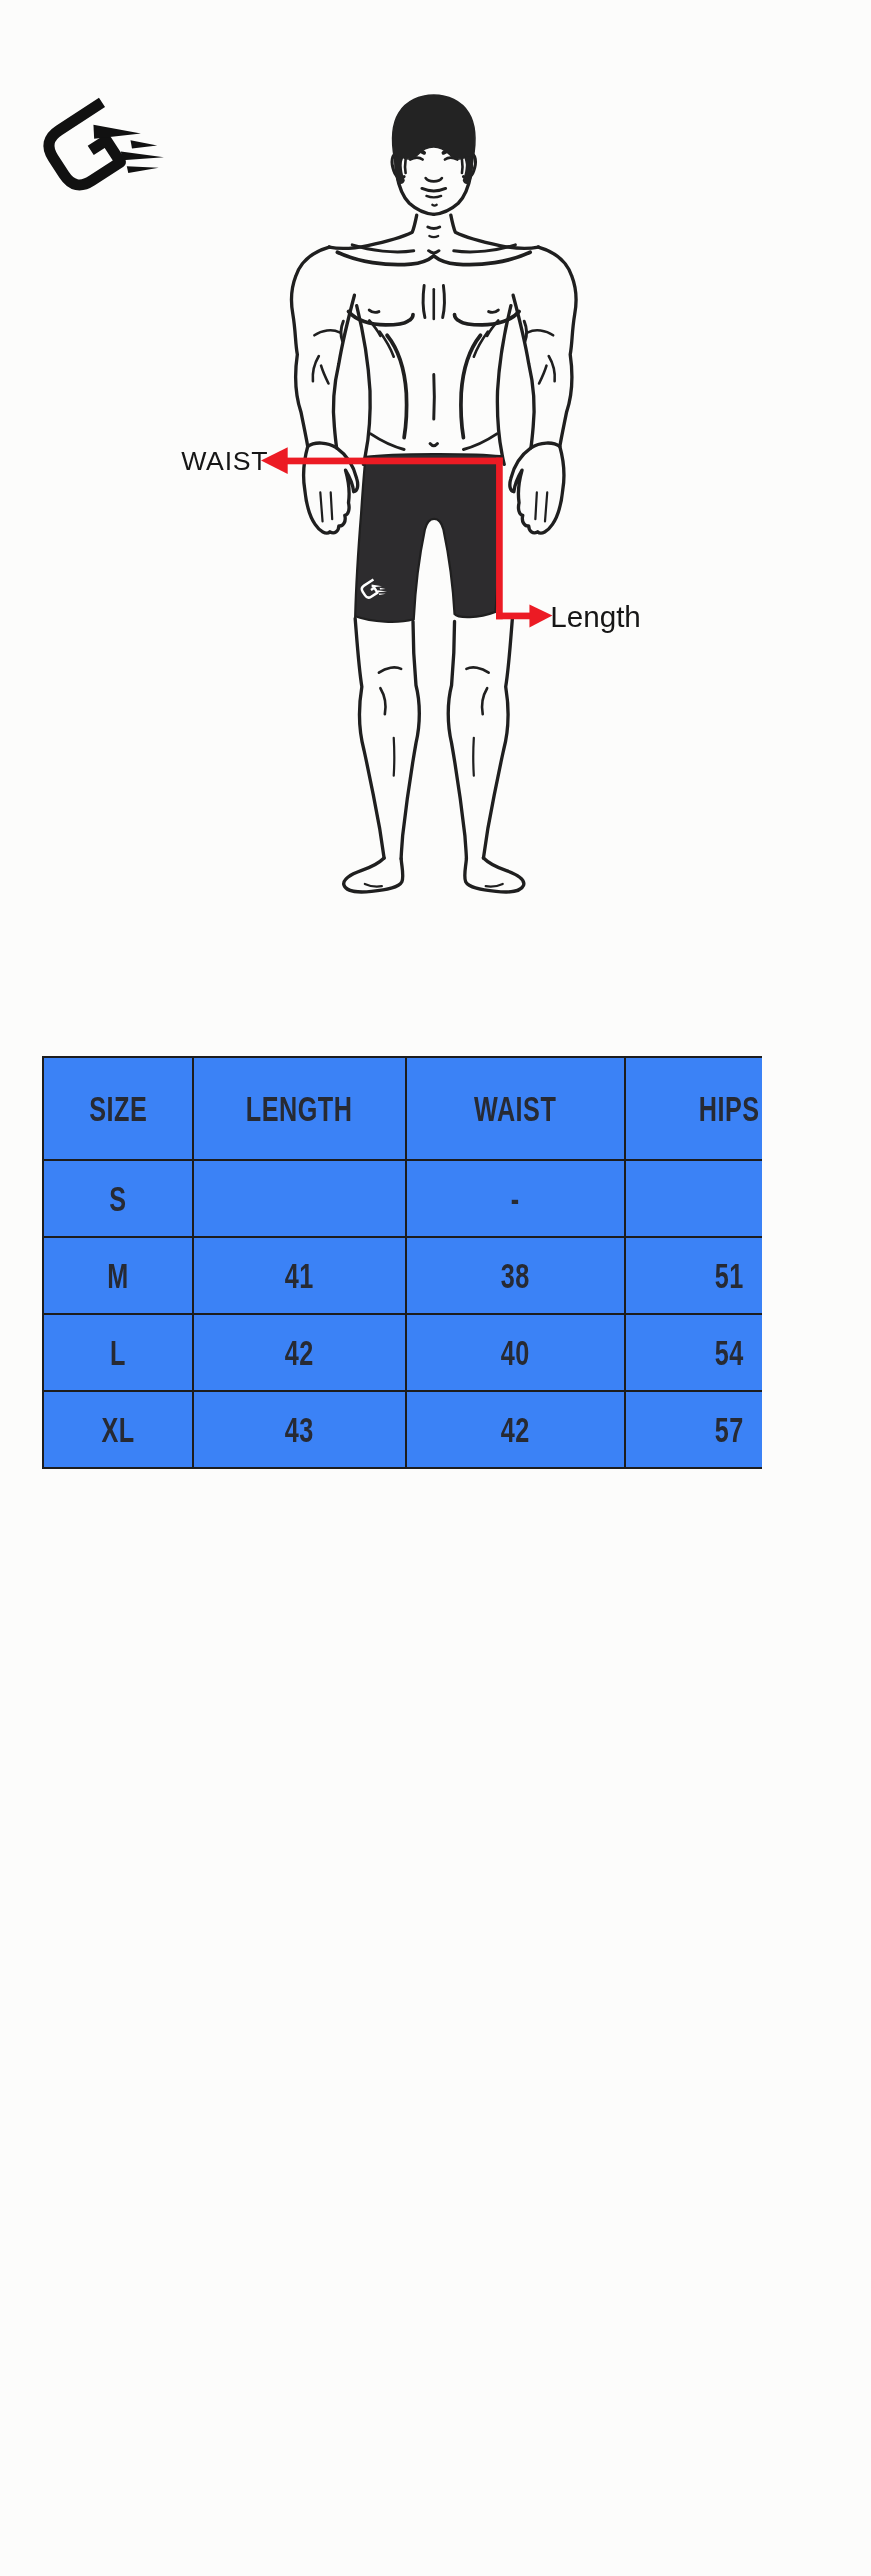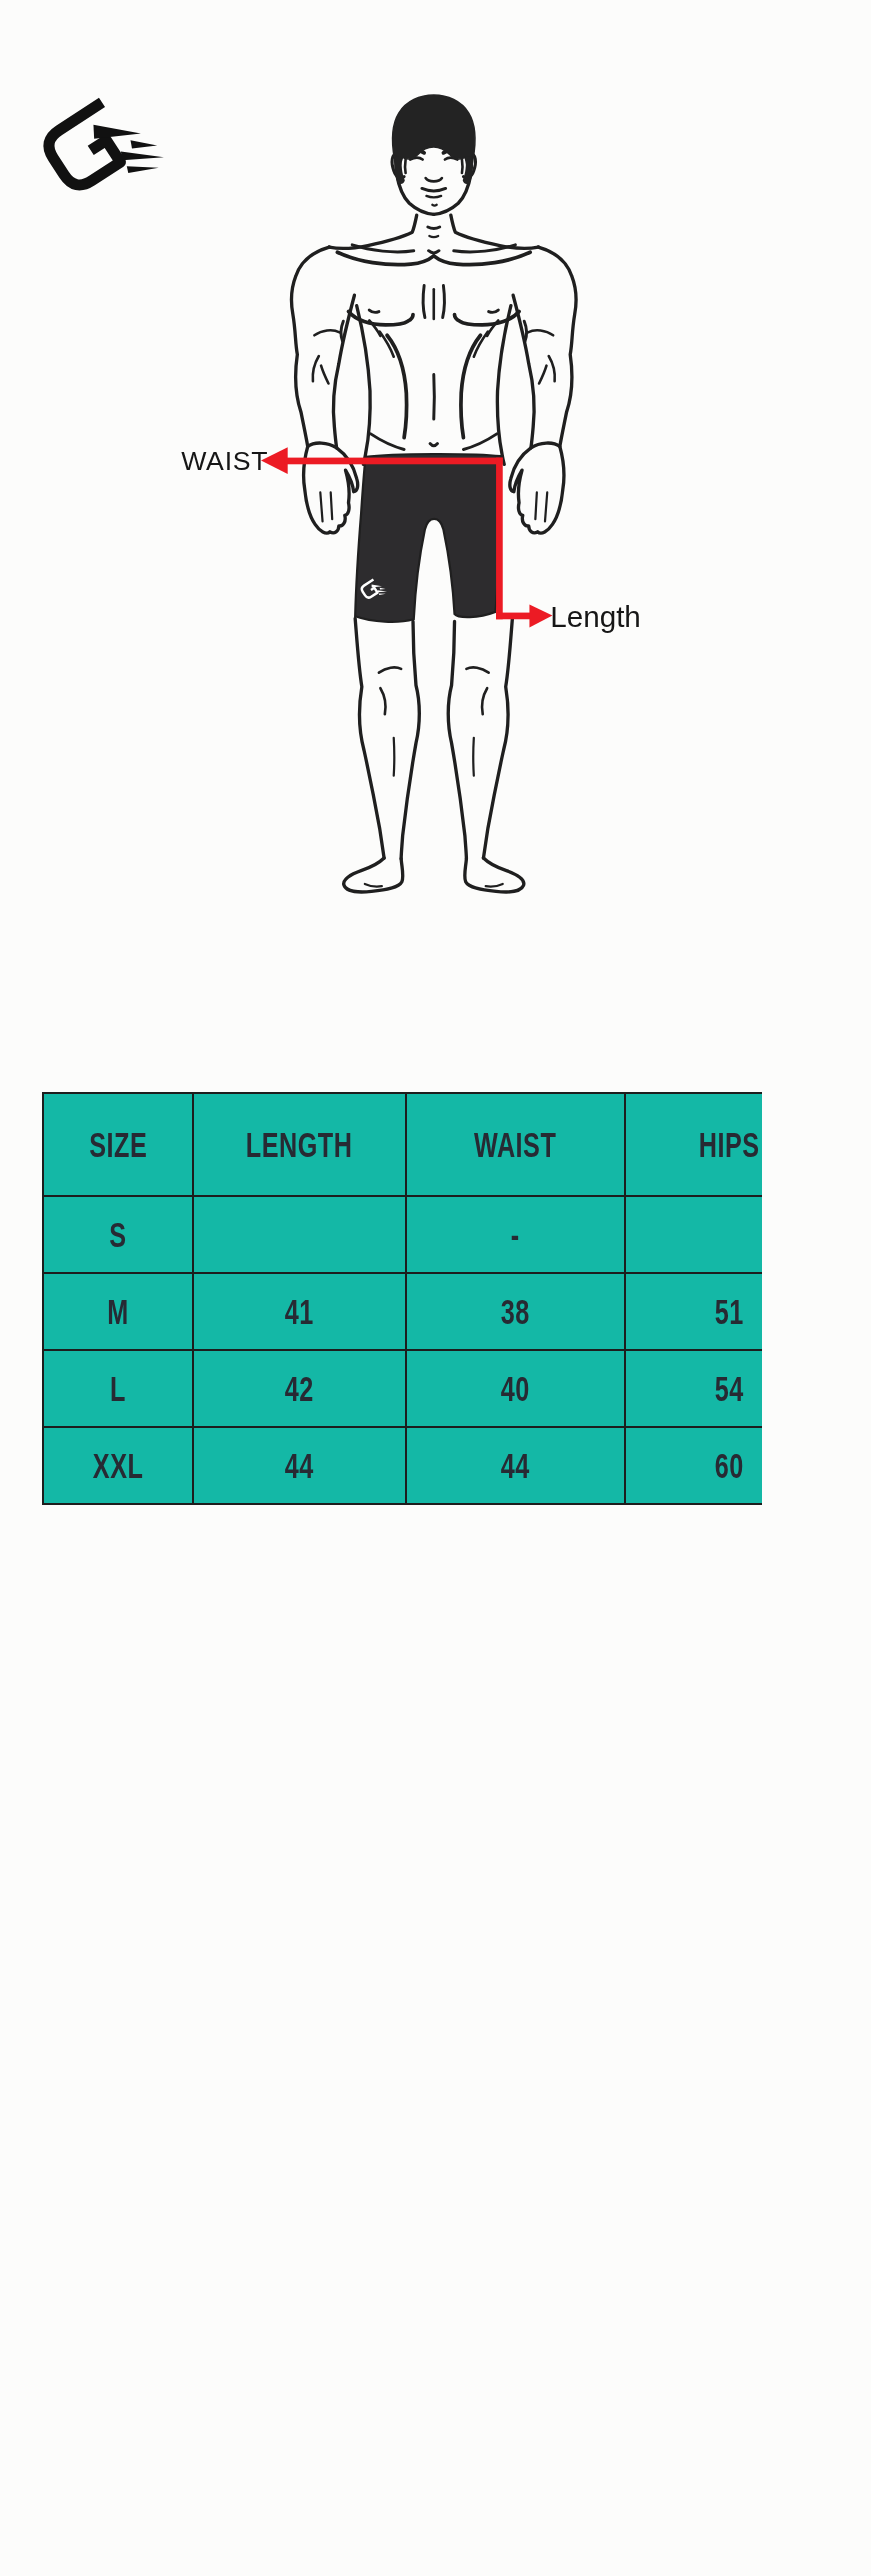--- a/index.html
+++ b/index.html
@@ -5,24 +5,24 @@
   html,body { margin:0; padding:0; }
   body {
     width:872px; height:2576px;
     background:#fcfcfb;
     font-family:"Liberation Sans", sans-serif;
   }
   .page { position:relative; width:762px; height:2576px; overflow:hidden; background:#fcfcfb; }
   .diagram { position:absolute; left:0; top:0; }
 
   .size-table {
-    position:absolute; left:42px; top:1092px;
+    position:absolute; left:42px; top:1056px;
     width:792px;
     border-collapse:collapse; table-layout:fixed;
-    background:#14b8a6;
+    background:#3b82f6;
   }
   .size-table th, .size-table td {
     border:2.2px solid #1d1d1d;
     text-align:center; vertical-align:middle;
     padding:0; overflow:hidden;
   }
   .size-table thead th { height:101px; }
   .size-table tbody td { height:75px; }
   .cond {
     display:inline-block;
@@ -181,21 +181,21 @@
         <td><span class="cond">38</span></td>
         <td><span class="cond">51</span></td>
       </tr>
       <tr>
         <td><span class="cond">L</span></td>
         <td><span class="cond">42</span></td>
         <td><span class="cond">40</span></td>
         <td><span class="cond">54</span></td>
       </tr>
       <tr>
-        <td><span class="cond">XXL</span></td>
-        <td><span class="cond">44</span></td>
-        <td><span class="cond">44</span></td>
-        <td><span class="cond">60</span></td>
+        <td><span class="cond">XL</span></td>
+        <td><span class="cond">43</span></td>
+        <td><span class="cond">42</span></td>
+        <td><span class="cond">57</span></td>
       </tr>
     </tbody>
   </table>
 </div>
 
 
 </body></html>

